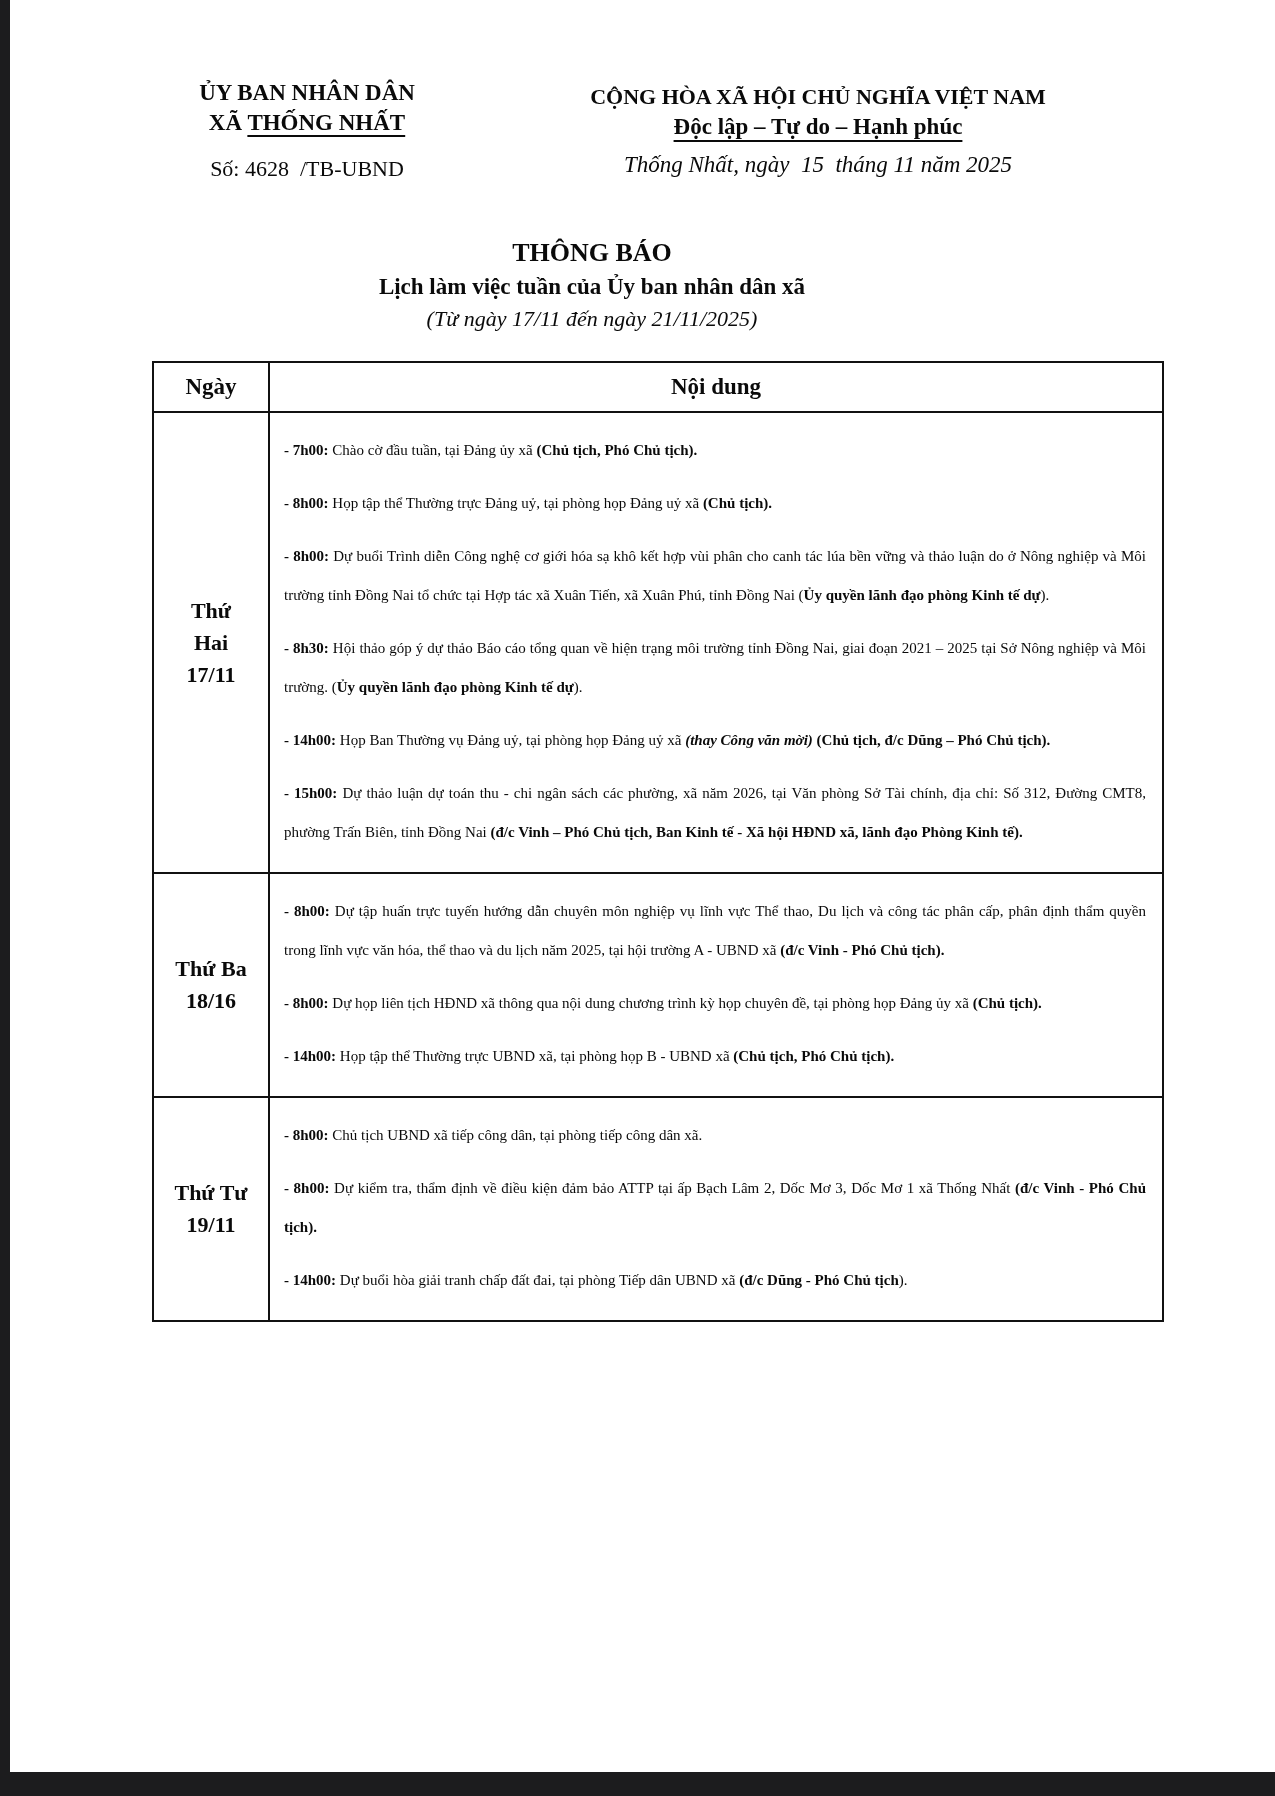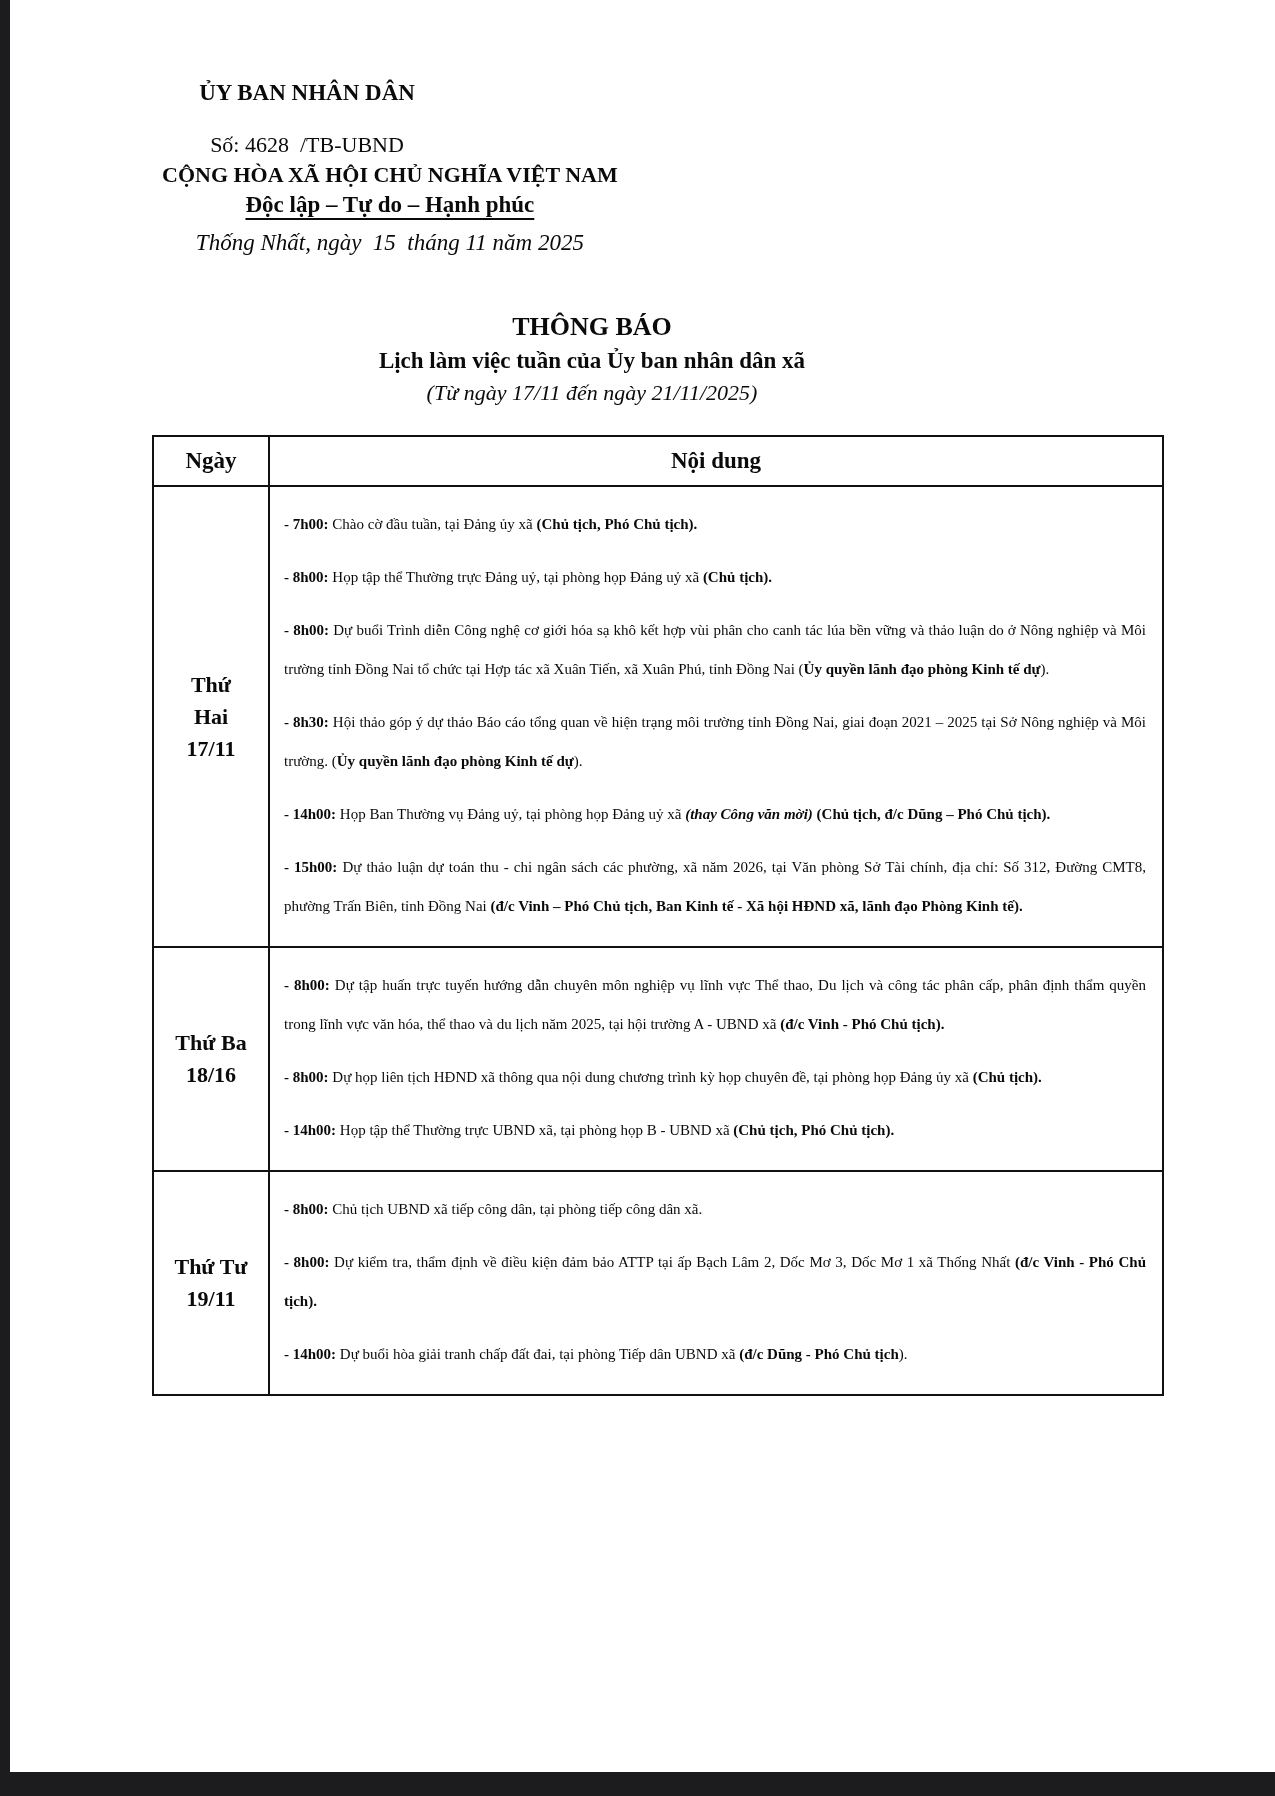--- a/index.html
+++ b/index.html
@@ -16,27 +16,27 @@
     position: absolute; left: 0; top: 0; width: 10px; height: 100%;
     background: #1c1c1e;
   }
   .scan-bottom-edge {
     position: absolute; left: 0; bottom: 0; width: 100%; height: 24px;
     background: #1c1c1e;
   }
   .doc { position: absolute; left: 0; top: 0; width: 100%; padding: 78px 0 0 152px; box-sizing: border-box; }
 
   
-  .header { display: flex; align-items: flex-start; width: 1012px; flex-direction: column; }
+  .header { display: flex; align-items: center; width: 1012px; }
   .header-left { width: 310px; text-align: center; flex: 0 0 auto; }
   .header-right { flex: 1 1 auto; text-align: center; padding-left: 10px; }
   .org-name { font-weight: bold; font-size: 23px; line-height: 30px; }
   .commune-line { font-weight: bold; font-size: 23px; line-height: 30px; }
   .commune-line .u { text-decoration: underline; text-underline-offset: 5px; }
-  .doc-number { font-size: 22px; line-height: 30px; margin-top: 22px; }
+  .doc-number { font-size: 22px; line-height: 30px; margin-top: 16px; }
   .national-title { font-weight: bold; font-size: 22px; line-height: 30px; }
   .motto { font-weight: bold; font-size: 23px; line-height: 30px; text-decoration: underline; text-underline-offset: 6px; }
   .dateline { font-style: italic; font-size: 23px; line-height: 30px; margin-top: 8px; }
 
   
   .title-block { width: 880px; text-align: center; margin-top: 52px; }
   .doc-heading { font-weight: bold; font-size: 26px; line-height: 34px; margin-top: 12px; }
   .doc-subheading { font-weight: bold; font-size: 23px; line-height: 33px; }
   .doc-period { font-style: italic; font-size: 22px; line-height: 32px; }
 
@@ -60,20 +60,24 @@
 <body>
 
 <div class="page">
   <div class="scan-left-edge"></div>
 
   <div class="doc">
 
     <div class="header">
       <div class="header-left">
         <div class="org-name">ỦY BAN NHÂN DÂN</div>
+        <div class="commune-line">
+          <span>XÃ</span>
+          <span class="u">THỐNG NHẤT</span>
+        </div>
         <div class="doc-number">Số: 4628&nbsp; /TB-UBND</div>
       </div>
       <div class="header-right">
         <div class="national-title">CỘNG HÒA XÃ HỘI CHỦ NGHĨA VIỆT NAM</div>
         <div class="motto">Độc lập – Tự do – Hạnh phúc</div>
         <div class="dateline">Thống Nhất, ngày&nbsp; 15&nbsp; tháng 11 năm 2025</div>
       </div>
     </div>
 
     <div class="title-block">

